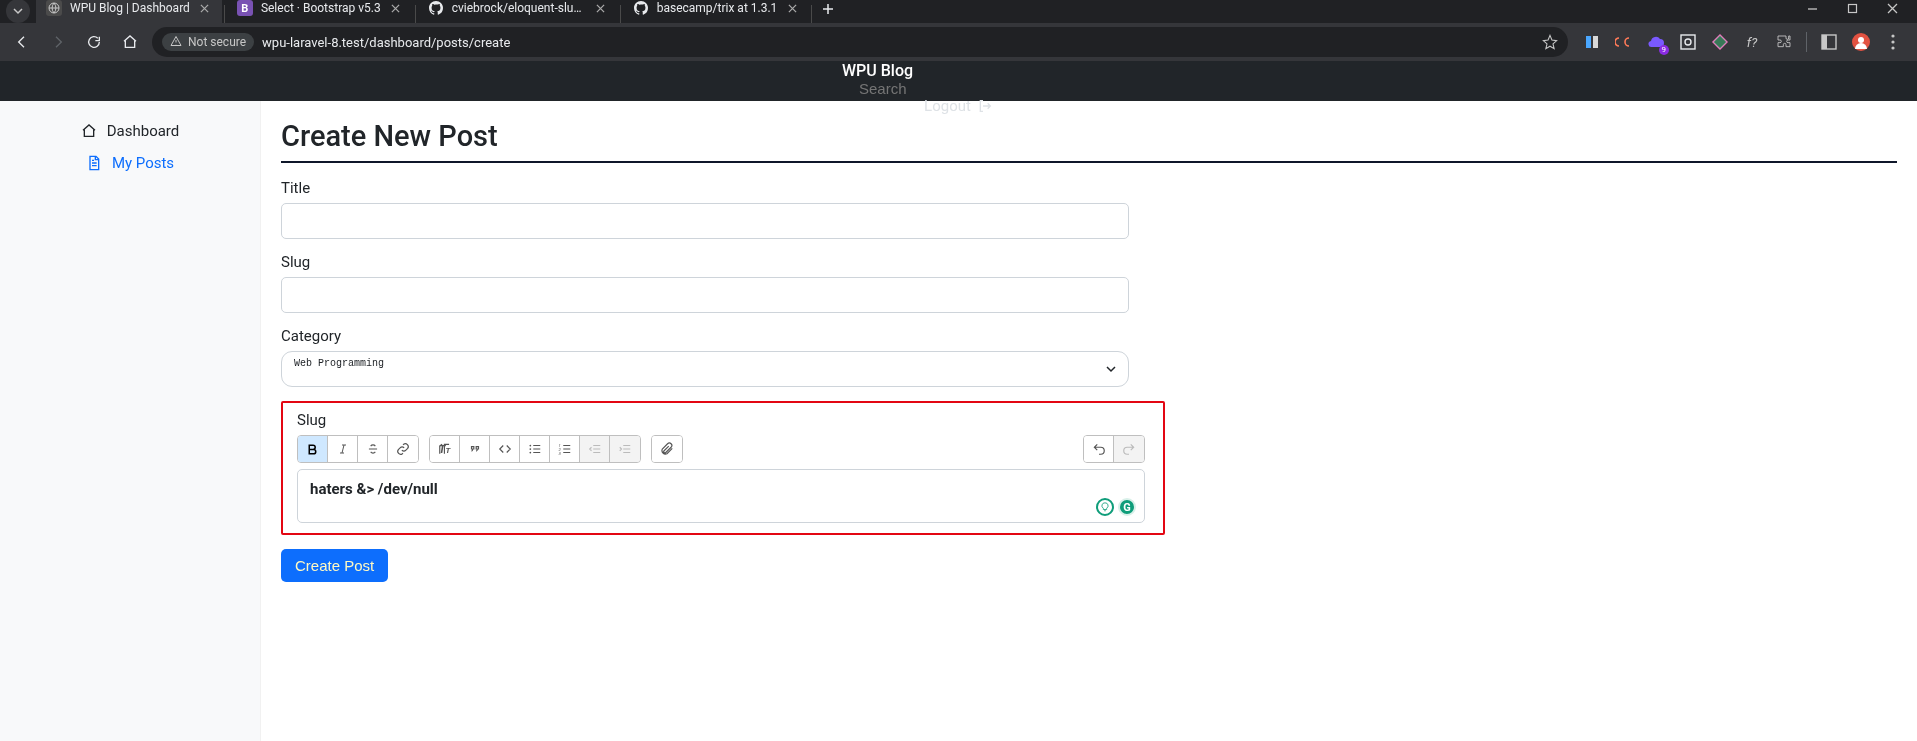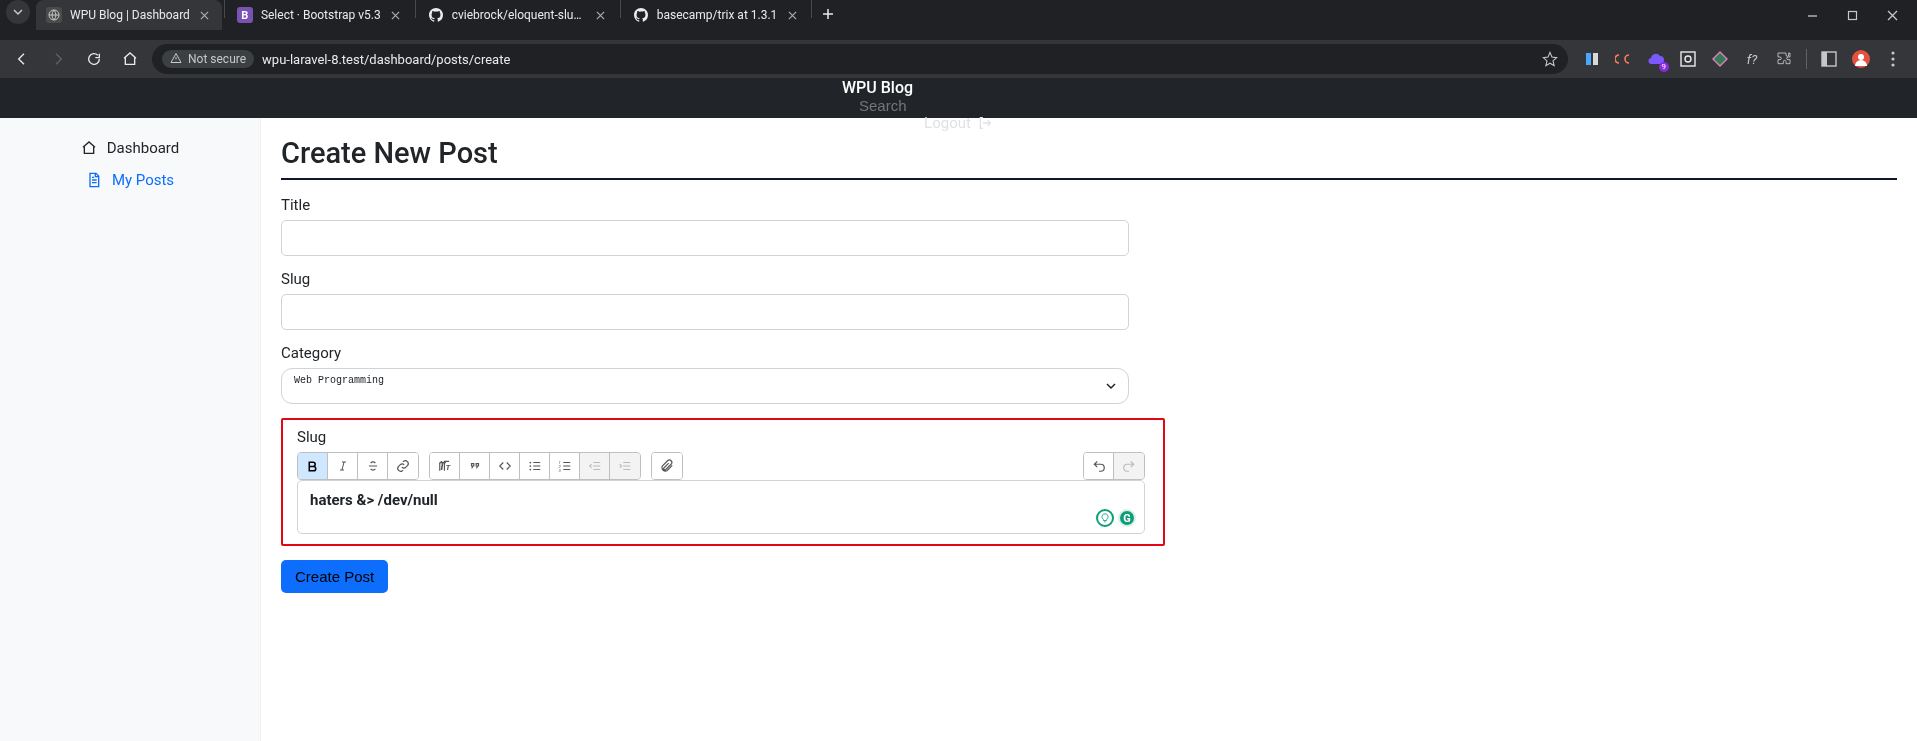--- a/index.html
+++ b/index.html
@@ -1,21 +1,21 @@
 <!DOCTYPE html>
 <html><head>
 <meta charset="utf-8">
 <style>
   * { box-sizing: border-box; margin: 0; padding: 0; }
   html, body { height: 100%; font-family: -apple-system, BlinkMacSystemFont, "Segoe UI", Roboto, "Helvetica Neue", Arial, sans-serif; font-size: 14px; color: #212529; }
   body { display: flex; flex-direction: column; background: #fff; width: 1917px; height: 741px; overflow: hidden; }
 
   
   .chrome { background: #202124; color: #c7c7c7; }
-  .tabstrip { display: flex; align-items: flex-start; height: 40px; padding: 0 6px; }
+  .tabstrip { display: flex; align-items: flex-end; height: 23px; padding: 0 6px; }
   .tab-dropdown { width: 24px; height: 24px; display: flex; align-items: center; justify-content: center; border-radius: 50%; background: #35363a; margin-right: 6px; cursor: pointer; }
   .tab { display: flex; align-items: center; gap: 8px; height: 30px; padding: 0 10px; max-width: 200px; min-width: 180px; color: #e8eaed; font-size: 12px; border-radius: 8px 8px 0 0; cursor: pointer; }
   .tab.active { background: #35363a; }
   .tab .favicon { width: 16px; height: 16px; display: flex; align-items: center; justify-content: center; font-size: 11px; font-weight: bold; border-radius: 3px; }
   .tab .title { flex: 1; overflow: hidden; text-overflow: ellipsis; white-space: nowrap; }
   .tab .close { width: 14px; height: 14px; display: flex; align-items: center; justify-content: center; color: #aaa; border-radius: 50%; }
   .tab-sep { width: 1px; height: 18px; background: #4a4a4a; margin: 0 2px; }
   .newtab { width: 28px; height: 28px; display: flex; align-items: center; justify-content: center; color: #e8eaed; font-size: 16px; cursor: pointer; }
   .window-controls { margin-left: auto; display: flex; gap: 2px; }
   .window-controls div { width: 38px; height: 30px; display: flex; align-items: center; justify-content: center; color: #c7c7c7; cursor: pointer; }
@@ -54,35 +54,35 @@
   .form-label { display: block; font-size: 15px; margin-bottom: 6px; }
   .form-control { width: 100%; height: 36px; border: 1px solid #ced4da; border-radius: 5px; padding: 6px 12px; font-size: 15px; background: #fff; }
   .form-select-wrap { position: relative; }
   .form-select { width: 100%; height: 36px; border: 1px solid #ced4da; border-radius: 11px; padding: 6px 34px 6px 12px; font-size: 10px; background: #fff; appearance: none; cursor: pointer; font-family: Liberation Mono, monospace; }
   .select-caret { position: absolute; right: 12px; top: 50%; transform: translateY(-50%); pointer-events: none; color: #212529; }
 
   .body-section { border: 2px solid #e30613; border-radius: 2px; padding: 8px 14px 10px 14px; max-width: 884px; margin-bottom: 12px; }
   .body-section .form-label { margin-bottom: 6px; }
 
   
-  .trix-toolbar { display: flex; gap: 10px; align-items: flex-end; max-width: 848px; font-style: italic; }
+  .trix-toolbar { display: flex; gap: 10px; margin-bottom: 6px; align-items: flex-end; max-width: 848px; font-style: italic; }
   .btn-group { display: flex; border: 1px solid #bfbfbf; border-radius: 4px; overflow: hidden; background: #fff; }
   .t-btn { width: 30px; height: 26px; display: flex; align-items: center; justify-content: center; border-right: 1px solid #bfbfbf; cursor: pointer; color: #555; background:#fff; }
   .btn-group .t-btn:last-child { border-right: none; }
   .t-btn.active { background: #cfe8ff; color: #000; }
   .t-btn.disabled { color: #bbb; cursor: default; background: #f3f3f3; }
   .toolbar-spacer { flex: 1; }
 
   .trix-editor { border: 1px solid #ced4da; border-radius: 5px; min-height: 54px; padding: 10px 12px; font-size: 15px; position: relative; max-width: 848px; background:#fff; }
   .trix-editor strong { font-weight: 700; }
   .grammarly { position: absolute; right: 8px; bottom: 6px; display: flex; gap: 4px; }
   .g-badge { width: 18px; height: 18px; border-radius: 50%; background: #0f9d7a; color: #fff; font-size: 11px; font-weight: bold; display:flex; align-items:center; justify-content:center; border: 2px solid #d9f0e9; }
   .g-badge.alt { background: #fff; color:#0f9d7a; border: 2px solid #0f9d7a; }
 
-  .btn-primary { background: #0d6efd; color: #000000; border: none; border-radius: 5px; padding: 8px 14px; font-size: 15px; cursor: pointer; margin-top: 2px; }
+  .btn-primary { background: #0d6efd; color: #fef9c3; border: none; border-radius: 5px; padding: 8px 14px; font-size: 15px; cursor: pointer; margin-top: 2px; }
 
   svg { display: block; }
 </style>
 </head>
 <body>
 
 <div class="chrome">
   <div class="tabstrip">
     <div class="tab-dropdown">
       <svg width="10" height="10" viewBox="0 0 10 10">

